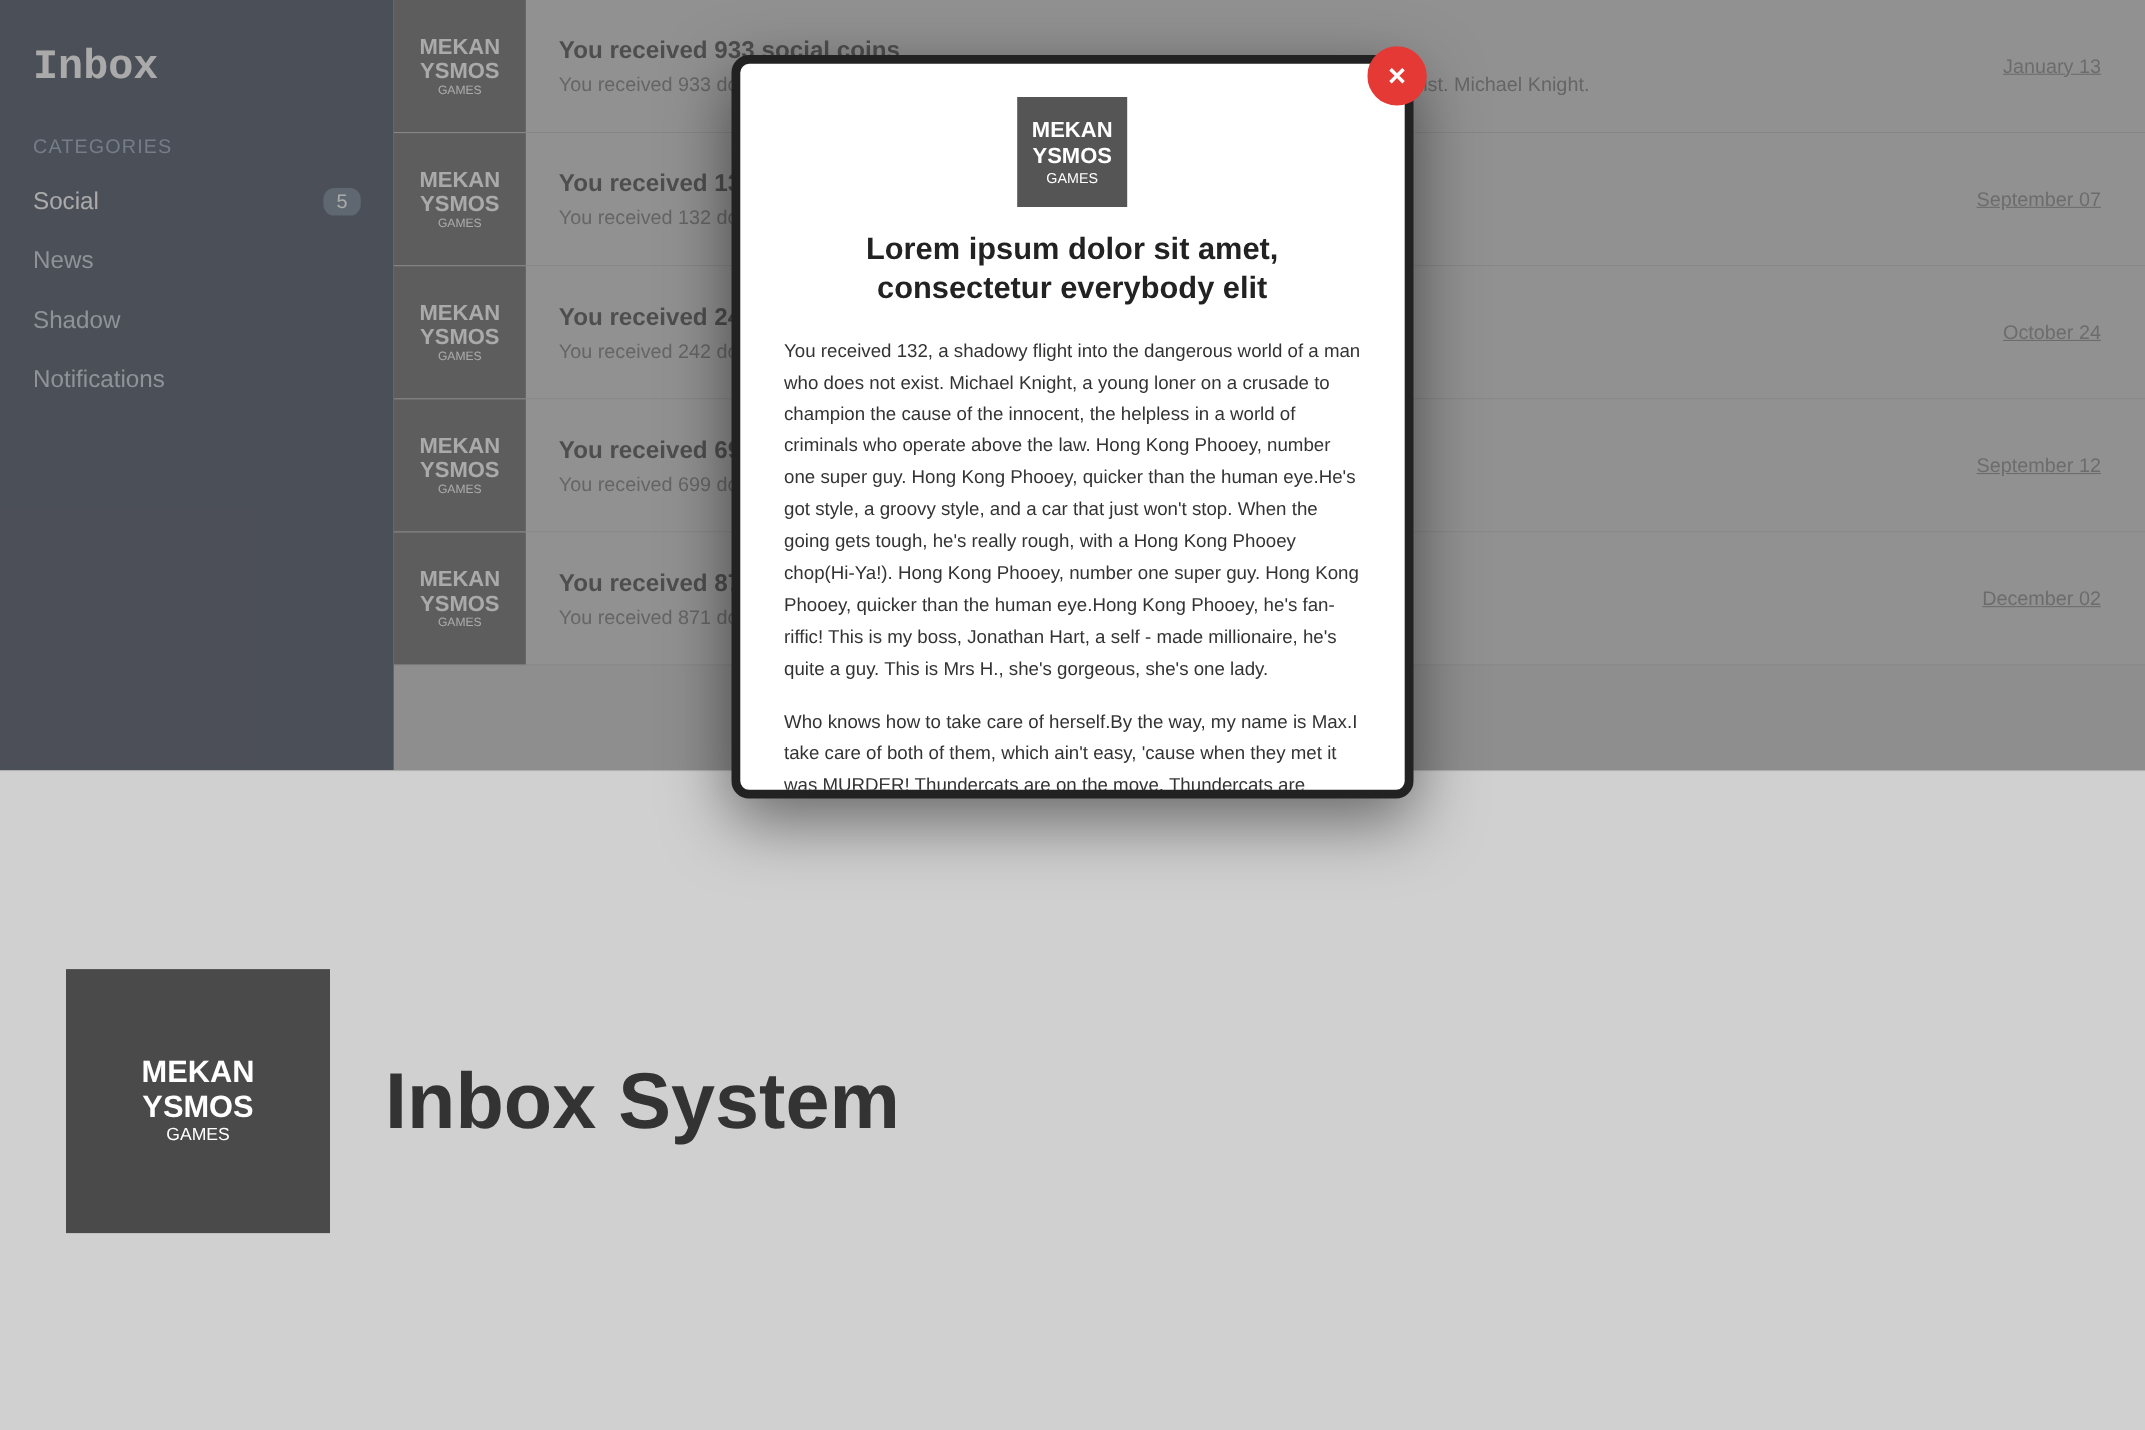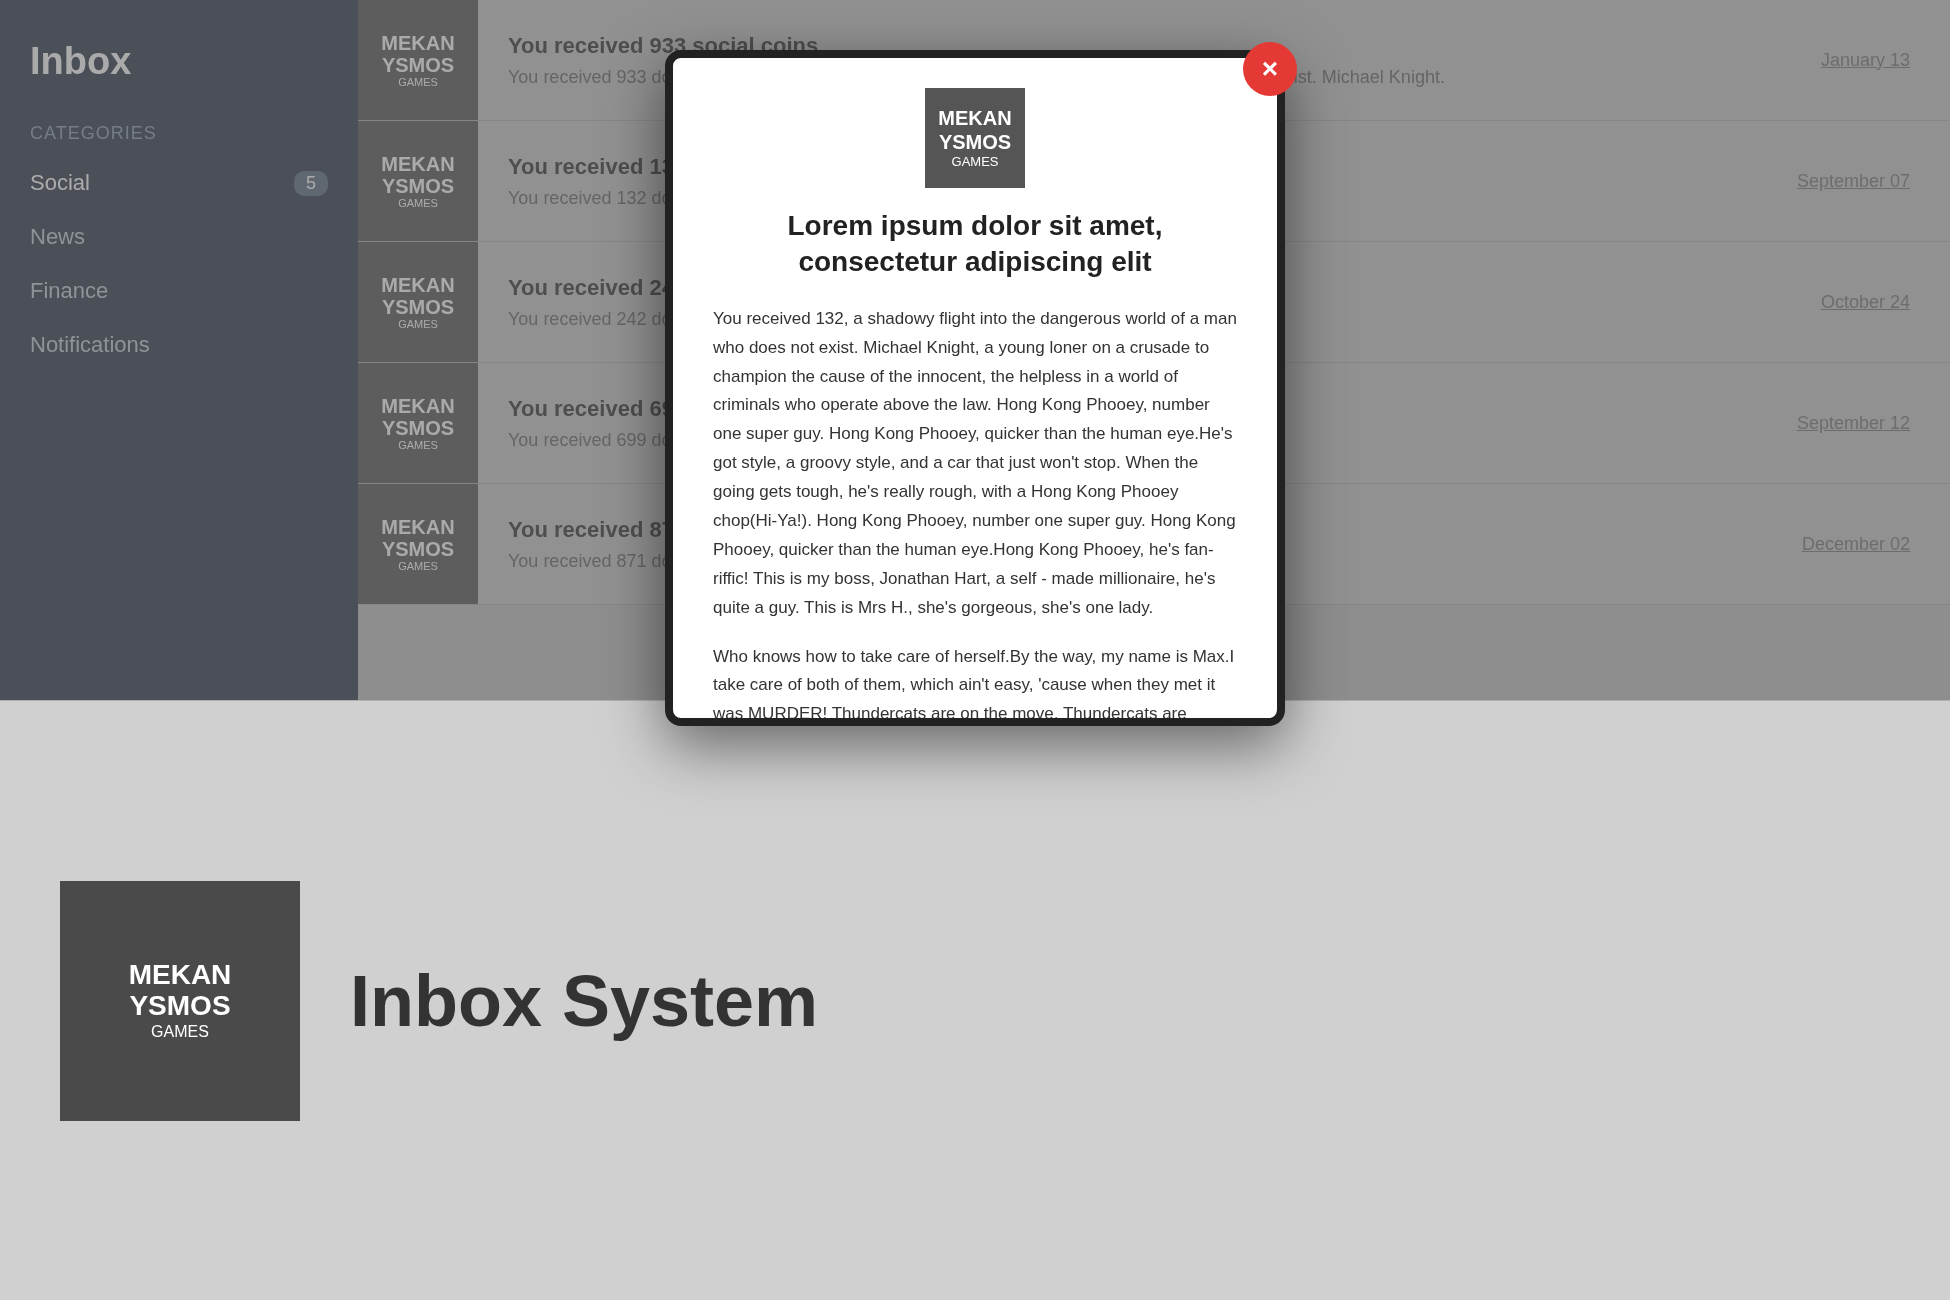--- a/index.html
+++ b/index.html
@@ -13,20 +13,21 @@
       display: flex;
       flex-direction: column;
       flex-shrink: 0;
     }
 
     .sidebar-title {
       padding: 40px 30px 30px;
       font-size: 38px;
       font-weight: bold;
       color: #fff;
+      font-family: Liberation Mono, monospace;
     }
 
     .sidebar-categories-label {
       padding: 10px 30px 12px;
       font-size: 18px;
       color: #8a9bb5;
       letter-spacing: 1px;
       text-transform: uppercase;
     }
 
@@ -249,21 +250,21 @@
       <div class="sidebar-title">Inbox</div>
       <div class="sidebar-categories-label">CATEGORIES</div>
       <div class="sidebar-nav-item active">
         <span>Social</span>
         <span class="sidebar-badge">5</span>
       </div>
       <div class="sidebar-nav-item">
         <span>News</span>
       </div>
       <div class="sidebar-nav-item">
-        <span>Finance</span>
+        <span>Shadow</span>
       </div>
       <div class="sidebar-nav-item">
         <span>Notifications</span>
       </div>
     </div>
 
     <div class="message-list">
 
       <div class="message-row">
         <div class="message-logo">
@@ -346,21 +347,21 @@
 
   <div class="modal-container">
     <div class="modal-scroll">
       <div class="modal-logo">
         <div class="modal-logo-box">
           <div style="font-size:20px;font-weight:900;">MEKAN</div>
           <div style="font-size:20px;font-weight:900;">YSMOS</div>
           <div style="font-size:13px;font-weight:400;">GAMES</div>
         </div>
       </div>
-      <div class="modal-title">Lorem ipsum dolor sit amet, consectetur adipiscing elit</div>
+      <div class="modal-title">Lorem ipsum dolor sit amet, consectetur everybody elit</div>
       <div class="modal-body">You received 132, a shadowy flight into the dangerous world of a man who does not exist. Michael Knight, a young loner on a crusade to champion the cause of the innocent, the helpless in a world of criminals who operate above the law. Hong Kong Phooey, number one super guy. Hong Kong Phooey, quicker than the human eye.He's got style, a groovy style, and a car that just won't stop. When the going gets tough, he's really rough, with a Hong Kong Phooey chop(Hi-Ya!). Hong Kong Phooey, number one super guy. Hong Kong Phooey, quicker than the human eye.Hong Kong Phooey, he's fan-riffic! This is my boss, Jonathan Hart, a self - made millionaire, he's quite a guy. This is Mrs H., she's gorgeous, she's one lady.</div>
       <div class="modal-body">Who knows how to take care of herself.By the way, my name is Max.I take care of both of them, which ain't easy, 'cause when they met it was MURDER! Thundercats are on the move, Thundercats are loose.Feel the magic, hear the roar, Thundercats are loose.Thunder, thunder, thunder, Thundercats! Thunder, thunder, thunder, Thundercats! Thunder, thunder, thunder, Thundercats! Thunder, thunder, thunder, Thundercats! Thundercats! One for all and all for one, Muskehounds are always ready.One for all and all for one, helping everybody.One for all and all for one, it's a pretty story.Sharing everything with fun, that's the way to be.One for all and all for one, Muskehounds are always ready.One for all and all for one, helping everybody.One for all and all for one, can sound pretty corny.If you've got a problem chum, think how</div>
     </div>
   </div>
 
   <button class="modal-close-btn">×</button>
 </div>
 
 <div class="bottom-section">
   <div class="bottom-logo">

